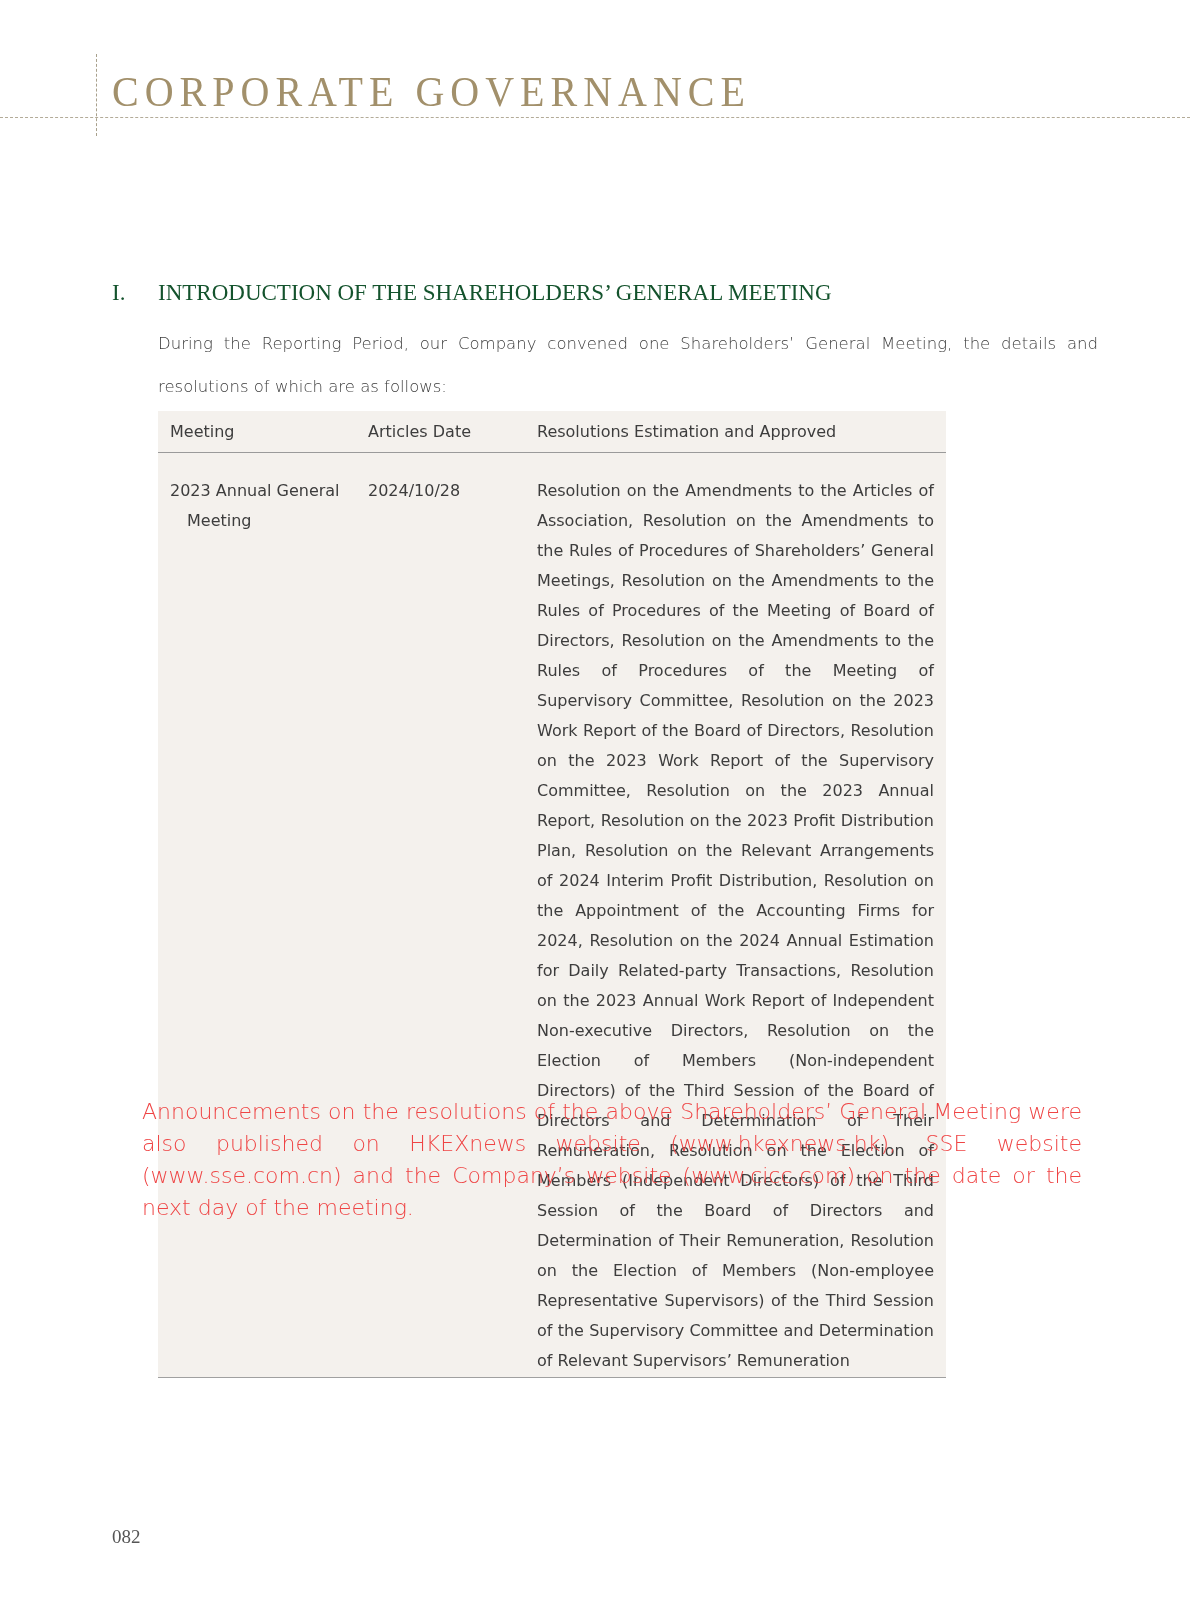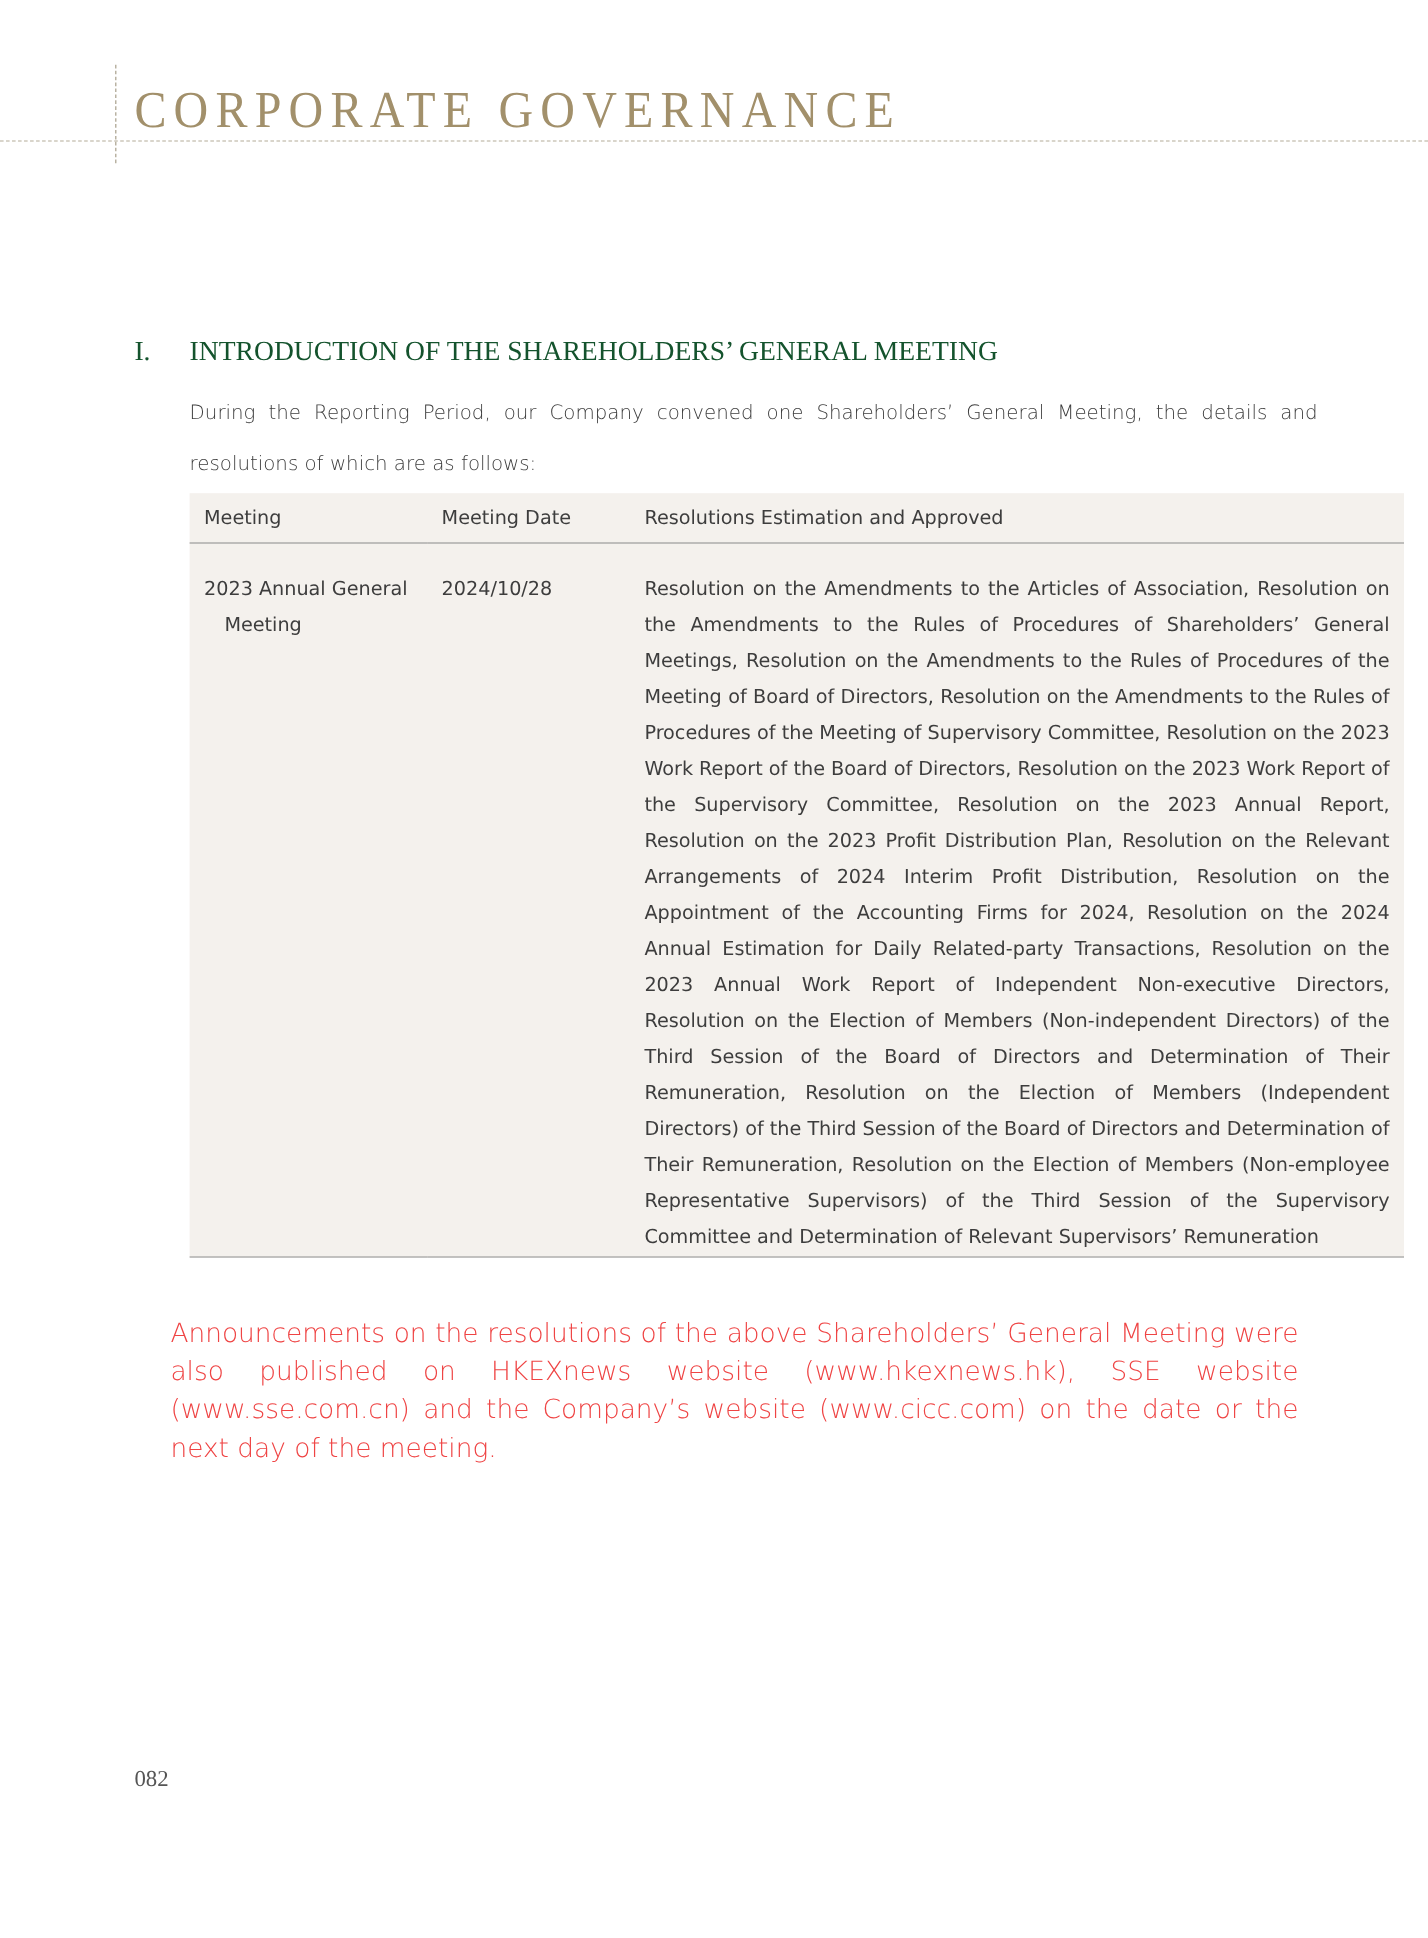--- a/index.html
+++ b/index.html
@@ -27,21 +27,21 @@
     font-family: "Liberation Serif", serif; font-size: 23px;
     color: #14532d; white-space: nowrap;
   }
   .section-heading .num { display: inline-block; width: 46px; }
   .intro {
     position: absolute; left: 158px; top: 322px; width: 940px;
     font-size: 16.5px; line-height: 43px; color: #3d3d3d;
     text-align: justify; font-weight: 300;
   }
   .table-wrap {
-    position: absolute; left: 158px; top: 411px; width: 1012px;
+    position: absolute; left: 158px; top: 411px; width: 788px;
     background: #f4f1ed;
   }
   table { border-collapse: collapse; width: 100%; }
   thead th {
     text-align: left; font-weight: normal; font-size: 16px; color: #3d3d3d;
     padding: 10px 0 10px 12px; height: 21px;
     border-bottom: 1.5px solid #9a9a9a;
   }
   tbody td {
     vertical-align: top; font-size: 16px; color: #3d3d3d;
@@ -54,21 +54,21 @@
   .resolutions {
     text-align: justify; padding-right: 12px !important;
     font-size: 16px;
   }
   .closing {
     position: absolute; left: 142px; top: 1096px; width: 940px;
     font-size: 22px; line-height: 32px; color: #ef4444;
     text-align: justify; font-weight: 300;
   }
   .page-number {
-    position: absolute; left: 112px; top: 1472px;
+    position: absolute; left: 112px; top: 1526px;
     font-family: "Liberation Serif", serif; font-size: 19px; color: #555;
   }
 </style>
 </head>
 <body>
 
 <div class="vline"></div>
 <div class="hline"></div>
 <div class="page-title">CORPORATE GOVERNANCE</div>
 
@@ -76,21 +76,21 @@
   <span class="num">I.</span><span>INTRODUCTION OF THE SHAREHOLDERS’ GENERAL MEETING</span>
 </div>
 
 <p class="intro" style="margin:0">During the Reporting Period, our Company convened one Shareholders’ General Meeting, the details and resolutions of which are as follows:</p>
 
 <div class="table-wrap">
   <table>
     <thead>
       <tr>
         <th class="col-meeting">Meeting</th>
-        <th class="col-date">Meeting Date</th>
+        <th class="col-date">Articles Date</th>
         <th>Resolutions Estimation and Approved</th>
       </tr>
     </thead>
     <tbody>
       <tr>
         <td class="meeting-name">
           <span>2023 Annual General</span>
           <span class="l2">Meeting</span>
         </td>
         <td>2024/10/28</td>

